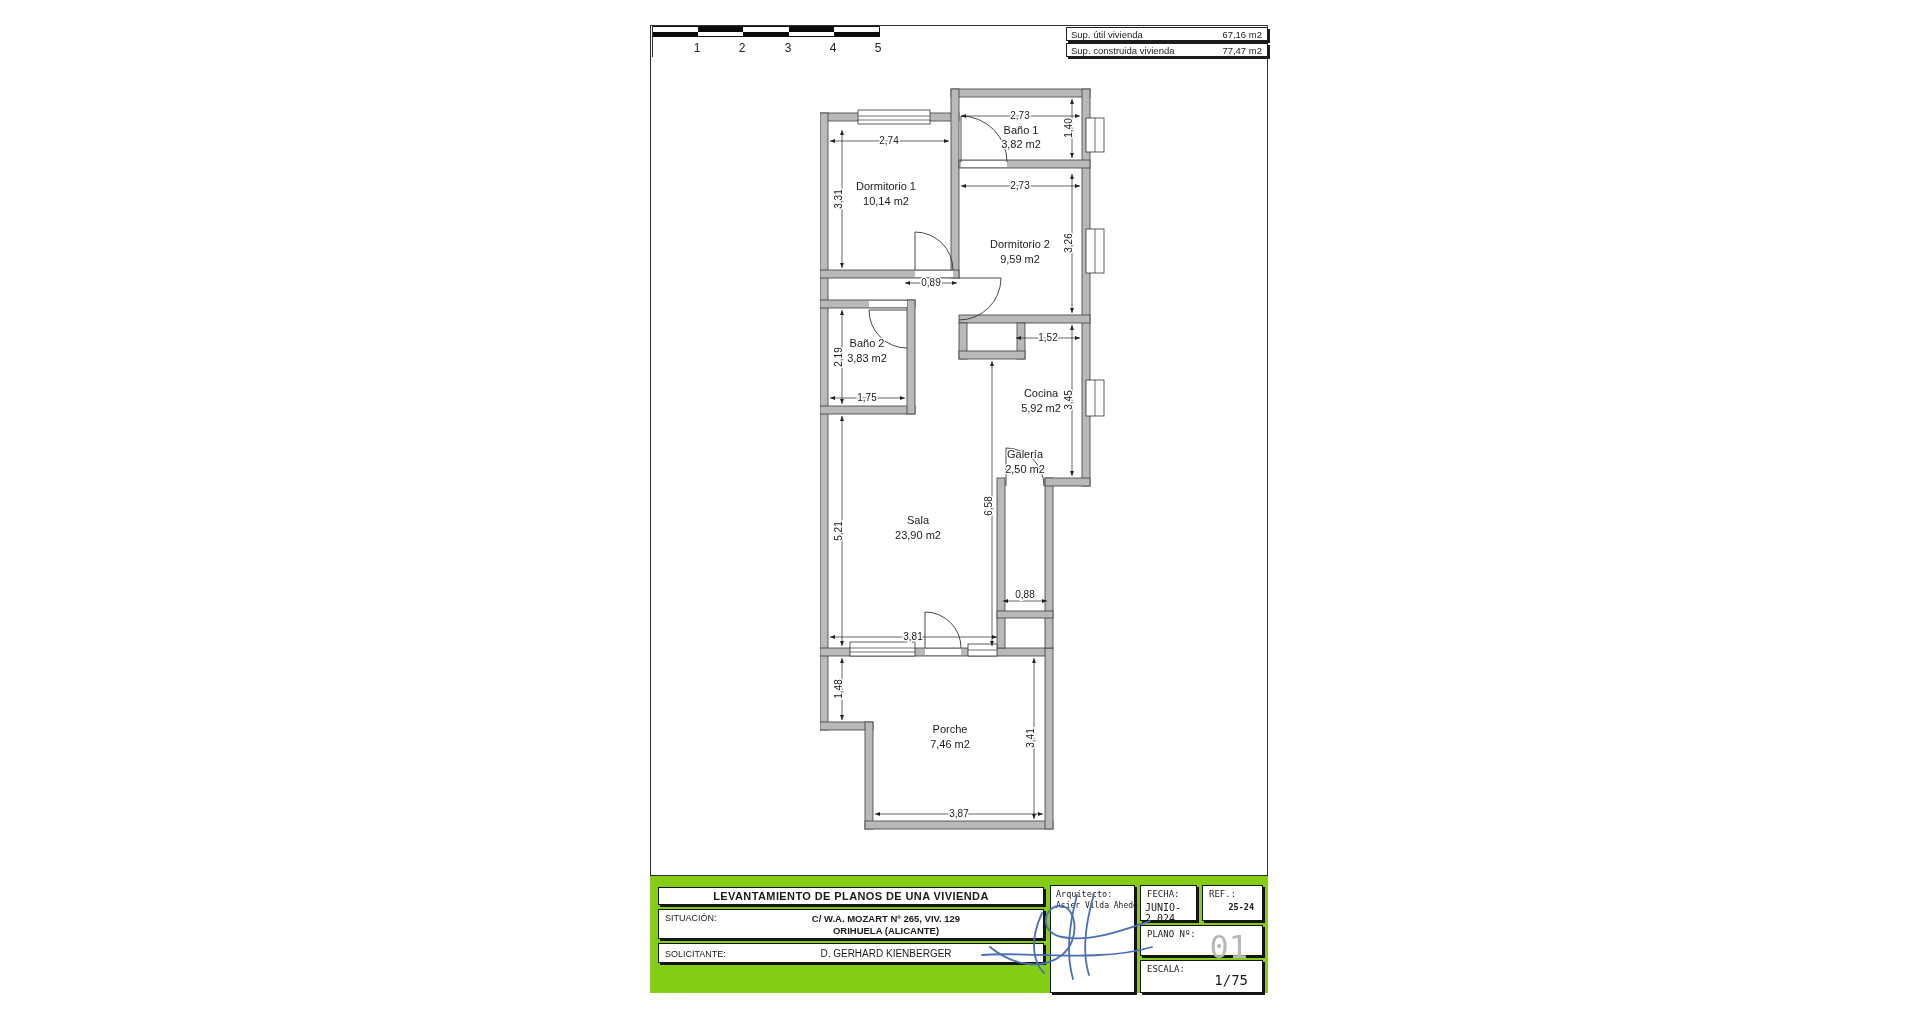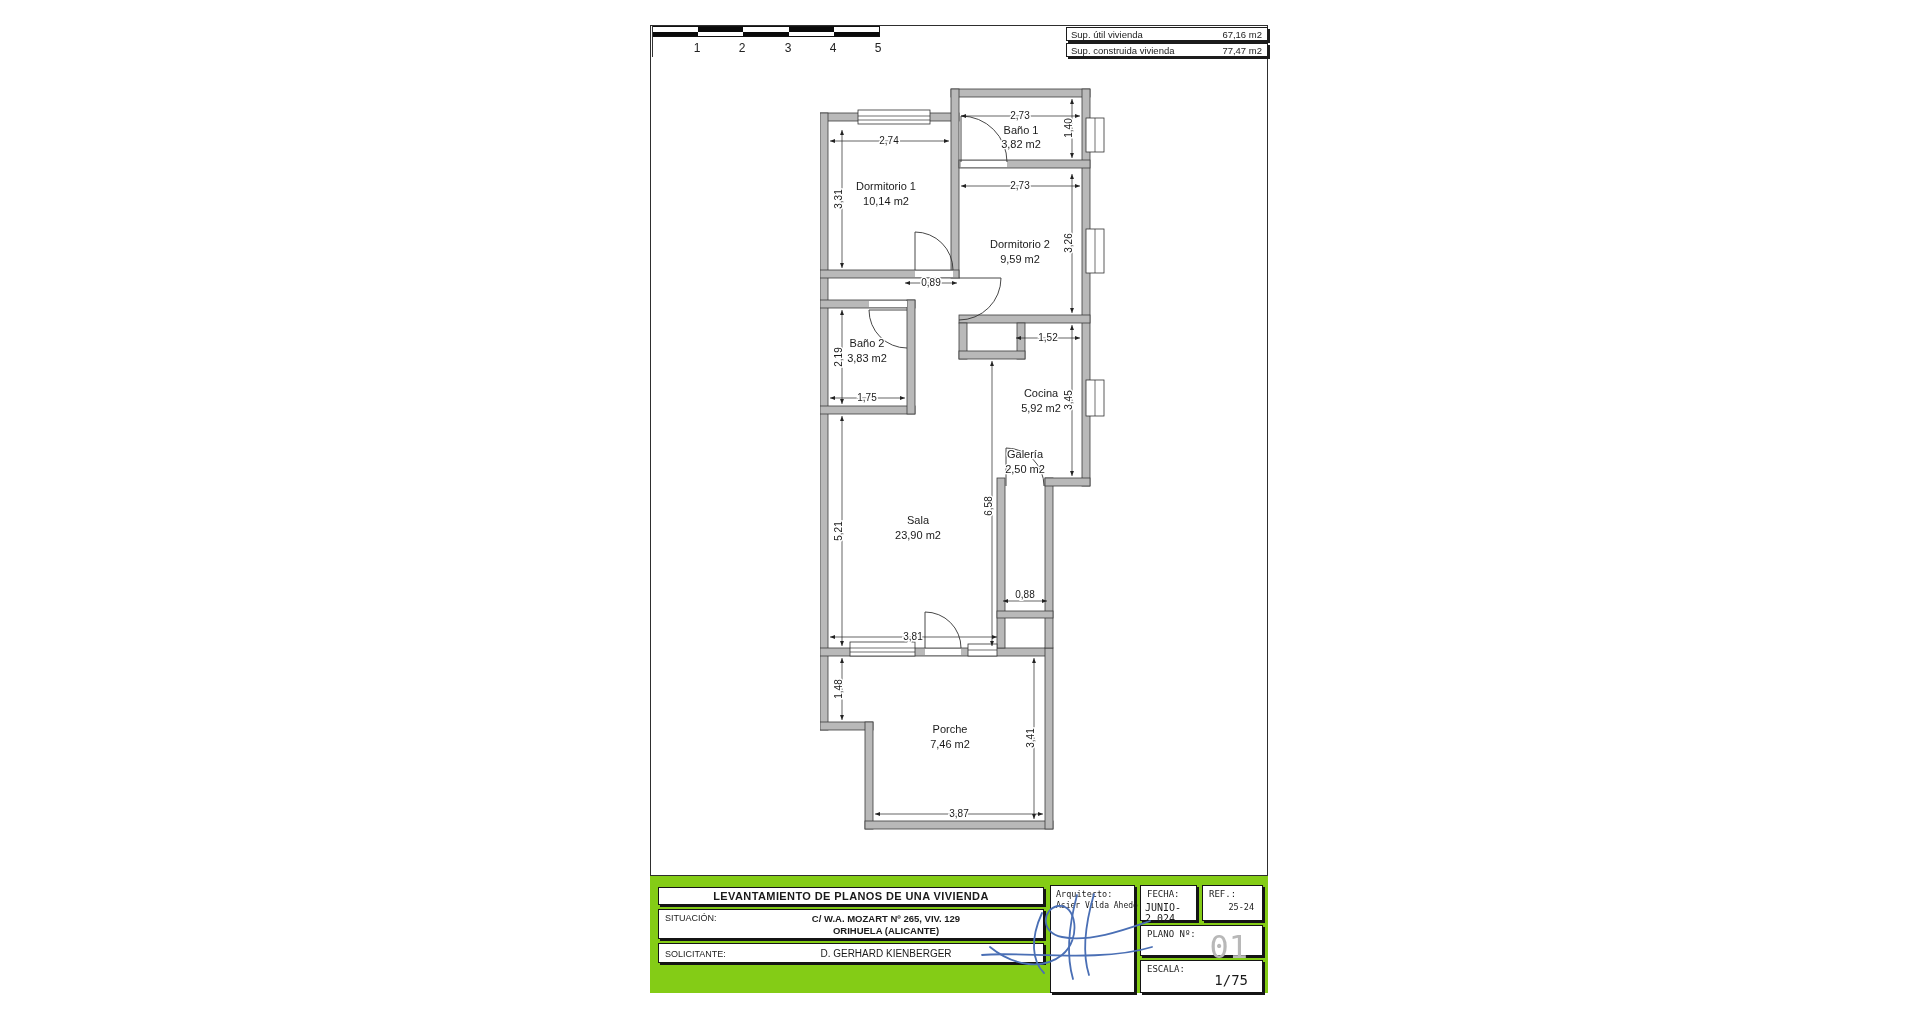--- a/index.html
+++ b/index.html
@@ -48,21 +48,21 @@
   #tb-plano   { left:8px;  top:90px; width:386px; height:27px; }
   #tb-plano .v{ position:absolute; left:60px; right:10px; top:3px; text-align:center;
      font-weight:bold; font-size:17px; letter-spacing:.5px; }
 
   #tb-arq     { left:400px; top:9px; width:85px; height:108px; }
   #tb-arq .l  { position:absolute; left:5px; top:3px;  font-size:8.5px; }
   #tb-arq .v  { position:absolute; left:5px; top:15px; font-size:8px; white-space:nowrap; }
   #tb-fecha   { left:490px; top:9px; width:57px; height:36px; }
   #tb-fecha .v{ position:absolute; left:4px; top:16px; font-size:10px; }
   #tb-ref     { left:552px; top:9px; width:61px; height:36px; }
-  #tb-ref .v  { position:absolute; right:8px; top:16px; font-size:8.5px; }
+  #tb-ref .v  { position:absolute; right:8px; top:16px; font-size:8.5px;font-weight:bold; }
   #tb-num     { left:490px; top:49px; width:123px; height:31px; }
   #tb-num .v  { position:absolute; right:14px; top:2px; font-size:32px; color:#b8b8b8; }
   #tb-esc     { left:490px; top:84px; width:123px; height:33px; }
   #tb-esc .v  { position:absolute; right:14px; bottom:4px; font-size:14px; }
 
   #signature { left:980px; top:885px; width:180px; height:105px; z-index:5; pointer-events:none; }
 
   
   #plan { left:820px; top:86px; width:290px; height:752px; }
   .wall { fill:#b9b9b9; stroke:#3d3d3d; stroke-width:0.8; }

